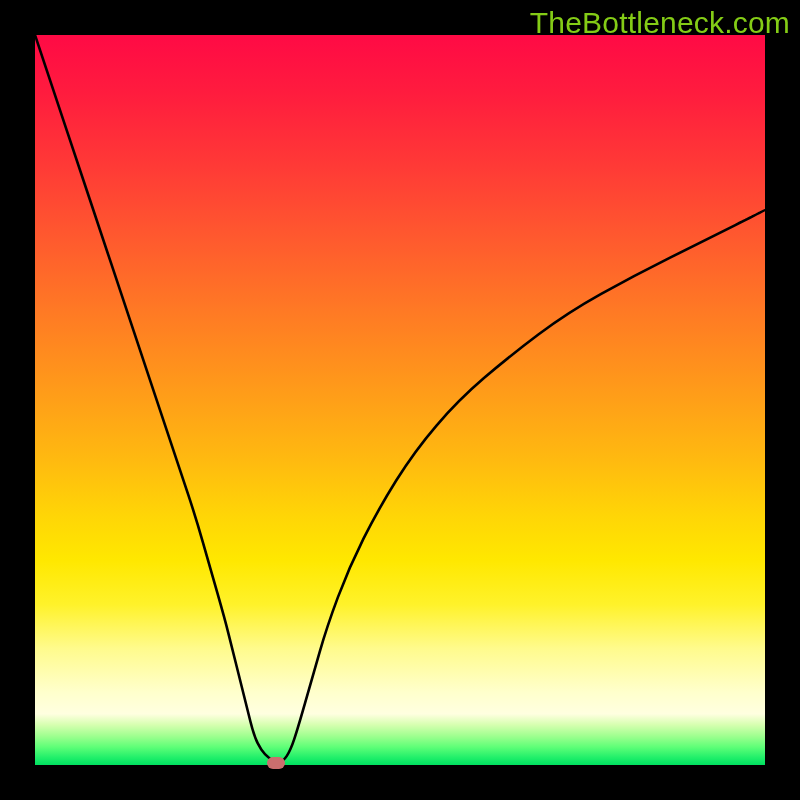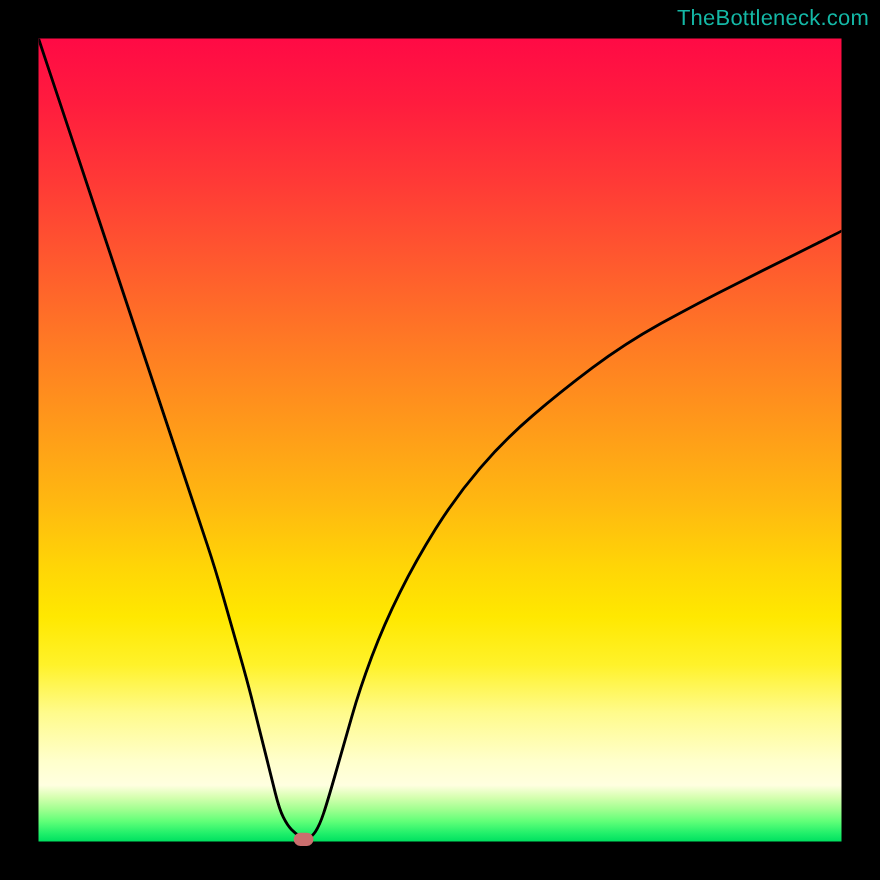--- a/index.html
+++ b/index.html
@@ -43,22 +43,22 @@
       #a0ff90 96%,
       #60ff78 97.5%,
       #20ef6a 99%,
       #00e060 100%
     );
   }
   .watermark {
     position: absolute;
     top: 6px;
     right: 10px;
-    color: #14b8a6;
-    font-size: 20px;
+    color: #84cc16;
+    font-size: 30px;
     font-weight: 500;
     letter-spacing: 0.2px;
     user-select: none;
   }
   .curve-svg {
     position: absolute;
     left: 0;
     top: 0;
     width: 730px;
     height: 730px;

